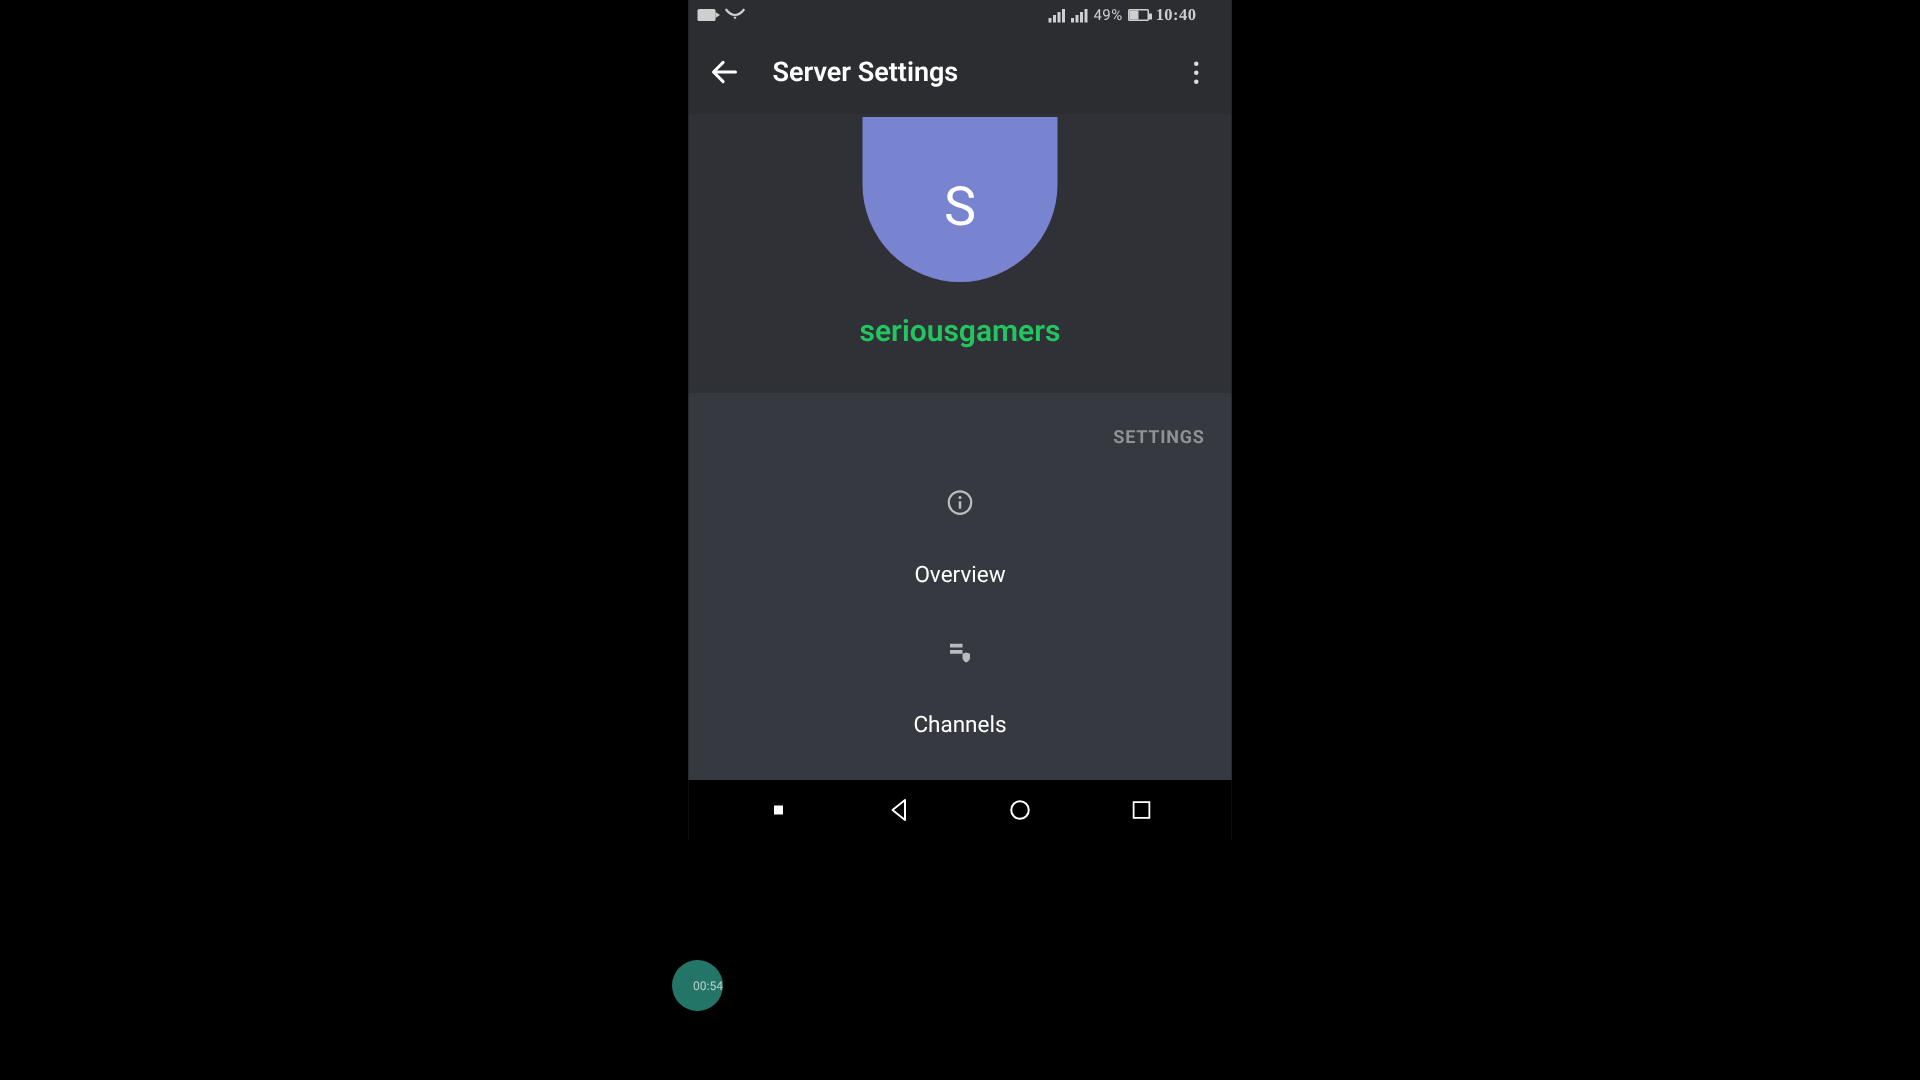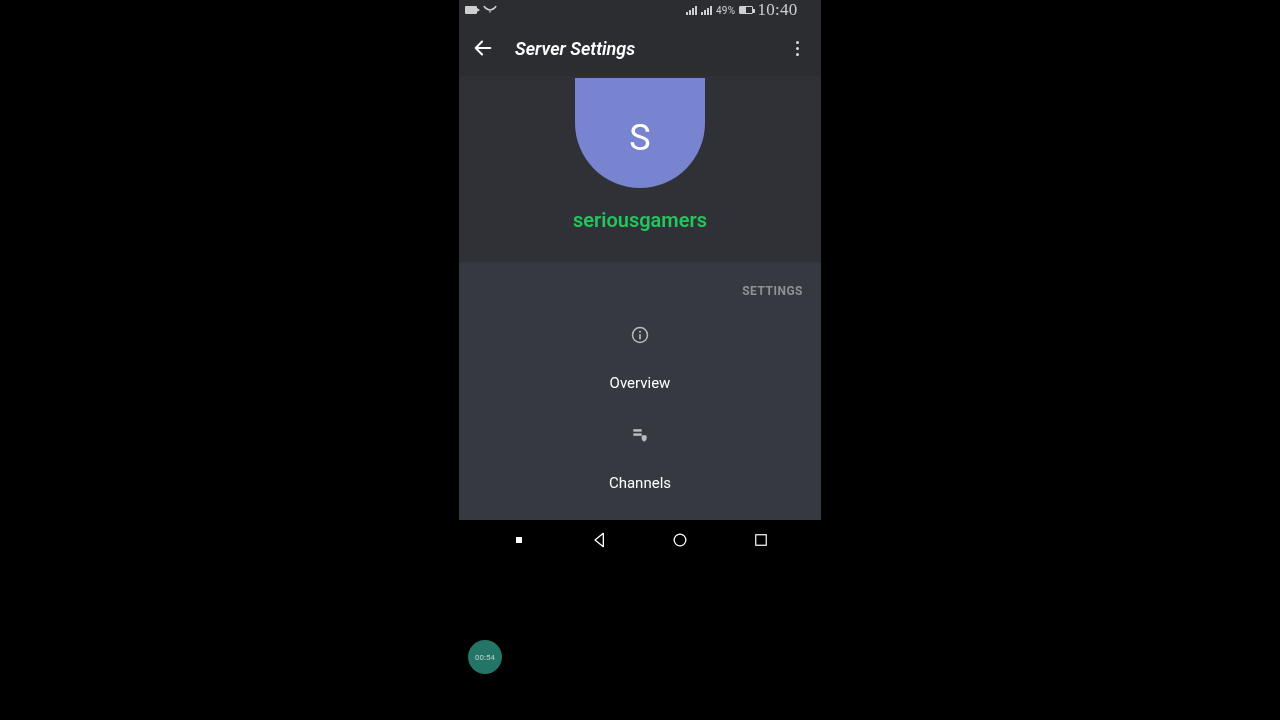--- a/index.html
+++ b/index.html
@@ -39,21 +39,20 @@
   .batt::before { content:""; position:absolute; left:0; top:0; bottom:0; width:50%; background:#cfcfcf;}
 
   
   .app-bar {
     height: 56px;
     background: #2b2d31;
     display: flex;
     align-items: center;
     padding: 0 12px;
     gap: 20px;
-    font-style: italic;
   }
   .app-bar .title { color: #fff; font-weight: 600; font-size: 18px; }
   .back-btn { width: 24px; height: 24px; display:flex; align-items:center; justify-content:center; cursor:pointer; }
   .more-btn { margin-left:auto; width:24px; height:24px; display:flex; align-items:center; justify-content:center; cursor:pointer;}
   .more-btn .dot { width:3px; height:3px; background:#dcddde; border-radius:50%; margin:1.5px 0;}
   .more-btn .dots { display:flex; flex-direction:column; align-items:center;}
 
   
   .server-header {
     background: #2f3136;
@@ -80,25 +79,25 @@
     color:#fff;
     font-size:15px;
     flex-direction:column;
   }
   .row .icon-slot { width:22px; height:22px; display:flex; align-items:center; justify-content:center; color:#b9bbbe;}
   .row .icon-slot svg { width:20px; height:20px; }
 
   
   .ts-bubble {
     position:absolute;
-    left: 468px; top: 640px;
+    left: 448px; top: 640px;
     width: 34px; height: 34px;
     background: #2a8a7a;
     border-radius: 50%;
-    display:flex; align-items:center; justify-content:center;
+    display:flex; align-items:center; justify-content:flex-end;
     color:#d9f0eb; font-size:8px;
     opacity:0.85;
   }
 
   
   .nav-bar {
     height: 40px;
     background:#000;
     display:flex; align-items:center; justify-content:space-evenly;
   }
@@ -129,21 +128,21 @@
           <i></i>
         </span>
       <span class="sig">
           <i></i>
           <i></i>
           <i></i>
           <i></i>
         </span>
       <span>49%</span>
       <span class="batt"></span>
-      <span style="font-family: cursive, serif; font-size:17px;">10:40</span>
+      <span style="font-family: cursive, serif; font-size:11px;font-weight:bold;">10:40</span>
       <span style="font-size:9px;margin-top:34px;">am</span>
     </div>
   </div>
 
   <div class="app-bar">
     <div class="back-btn">
       <svg viewBox="0 0 24 24" width="22" height="22">
           <path d="M20 12H4M4 12l7-7M4 12l7 7" stroke="#fff" stroke-width="2.2" fill="none" stroke-linecap="round" stroke-linejoin="round"></path>
         </svg>
     </div>

